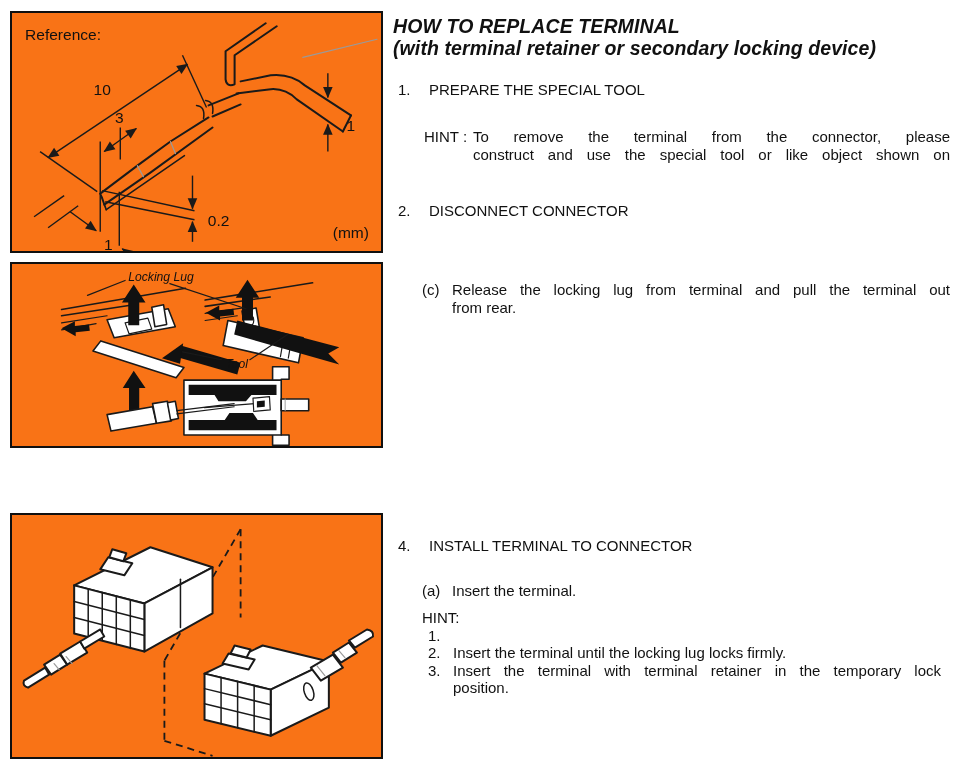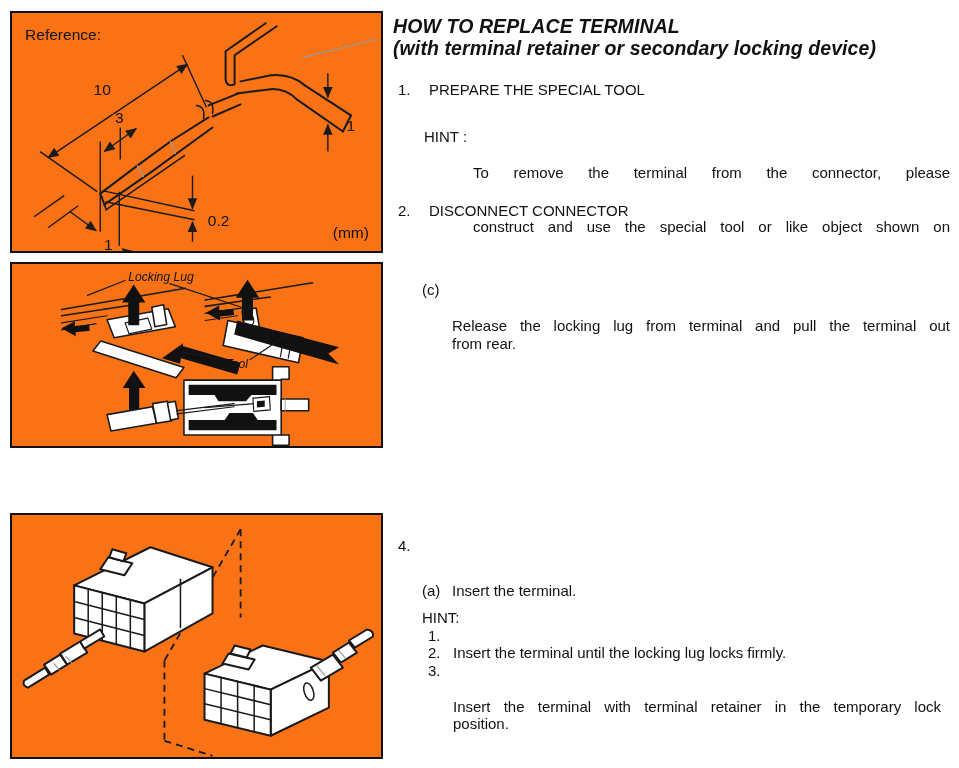--- a/index.html
+++ b/index.html
@@ -28,21 +28,21 @@
   
   .rcol { position:absolute; left:393px; top:0; width:562px; height:768px; }
   .rcol .abs { position:absolute; }
   .title { font-size:19.5px; font-weight:bold; line-height:21.5px; letter-spacing:.1px; white-space:nowrap; }
   .body15 { font-size:15px; line-height:17.5px; }
   .row { display:flex; }
   .stepnum { width:31px; flex:none; }
   .hintlab { width:49px; flex:none; }
   .sublab  { width:30px; flex:none; }
   .itemnum { width:25px; flex:none; }
-  .jl { text-align:justify; text-align-last:justify;margin-top:36px; }
+  .jl { text-align:justify; text-align-last:justify; }
 </style>
 </head>
 <body>
 
 <div class="figbox" id="fig1">
   <svg viewBox="0 0 368 237">
     <defs>
       <marker id="arr1" viewBox="0 0 10 10" refX="9.3" refY="5" markerWidth="8.5" markerHeight="8.5" orient="auto-start-reverse">
         <path d="M0.6,1 L10,5 L0.6,9 Z" fill="#1a1a1a"></path>
       </marker>
@@ -234,20 +234,21 @@
   <div class="abs row body15" style="top:281px; left:29px;">
     <div class="sublab">(c)</div>
     <div style="width:498px;">
       <div class="jl">Release the locking lug from terminal and pull the terminal out</div>
       <div>from rear.</div>
     </div>
   </div>
 
   <div class="abs row body15" style="top:537px; left:5px;">
     <div class="stepnum">4.</div>
+    <div>INSTALL TERMINAL TO CONNECTOR</div>
   </div>
 
   <div class="abs row body15" style="top:582px; left:29px;">
     <div class="sublab">(a)</div>
     <div>Insert the terminal.</div>
   </div>
 
   <div class="abs body15" style="top:609px; left:29px; width:519px;">
     <div>HINT:</div>
     <div class="row" style="margin-left:6px;">

